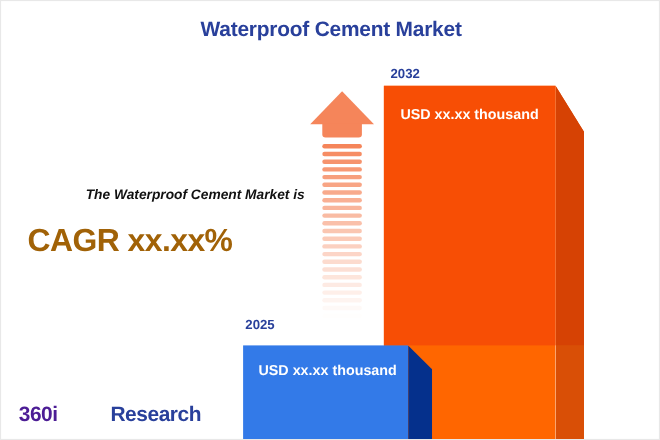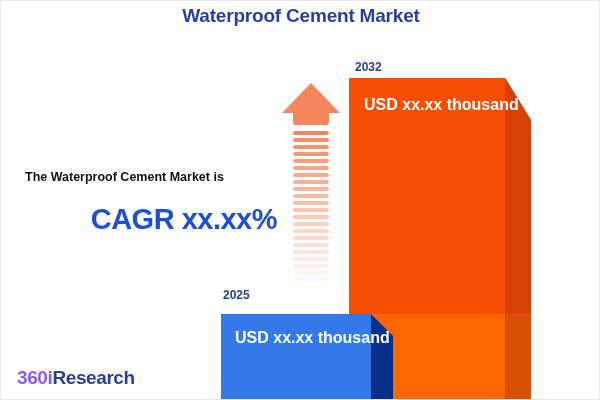--- a/index.html
+++ b/index.html
@@ -17,66 +17,67 @@
     background: #ffffff;
     overflow: hidden;
     border: 1px solid #e8e8e8;
     box-sizing: border-box;
   }
 
   
   .title {
     position: absolute;
     left: 0;
-    top: 4px;
+    top: 16px;
     width: 600px;
     text-align: center;
     font-size: 19px;
     font-weight: bold;
     color: #29409b;
     letter-spacing: -0.2px;
   }
 
   
   .blurb {
     position: absolute;
     left: 24px;
     top: 168px;
     width: 252px;
-    text-align: left;
+    text-align: right;
     font-size: 12.5px;
     font-weight: bold;
     color: #111111;
     line-height: 1.35;
+    font-style: italic;
   }
   .cagr {
     position: absolute;
     left: 24px;
     top: 202px;
     width: 252px;
-    text-align: right;
+    text-align: left;
     font-size: 29px;
     font-weight: bold;
-    color: #1d4ed8;
+    color: #a16207;
     letter-spacing: -0.5px;
     white-space: nowrap;
   }
 
   
   .logo {
     position: absolute;
     left: 16px;
     top: 366px;
     font-size: 19px;
     font-weight: bold;
     letter-spacing: -0.4px;
     white-space: nowrap;
   }
-  .logo .lo-a { color: #8b5cf6; }
-  .logo .lo-b { color: #29409b; }
+  .logo .lo-a { color: #4c1d95; }
+  .logo .lo-b { color: #29409b; margin-left: 48px; }
 
   
   #arrow {
     position: absolute;
     left: 281px;
     top: 82px;
     width: 58px;
     height: 215px;
   }
   .arrow-head {
@@ -109,21 +110,21 @@
 
   
   .bar-face {
     position: absolute;
   }
   .bar-side {
     position: absolute;
   }
   .bar-label {
     position: absolute;
-    font-size: 16px;
+    font-size: 13px;
     font-weight: bold;
     color: #ffffff;
     white-space: nowrap;
   }
   .year-label {
     position: absolute;
     font-size: 12px;
     font-weight: bold;
     color: #29409b;
     white-space: nowrap;

